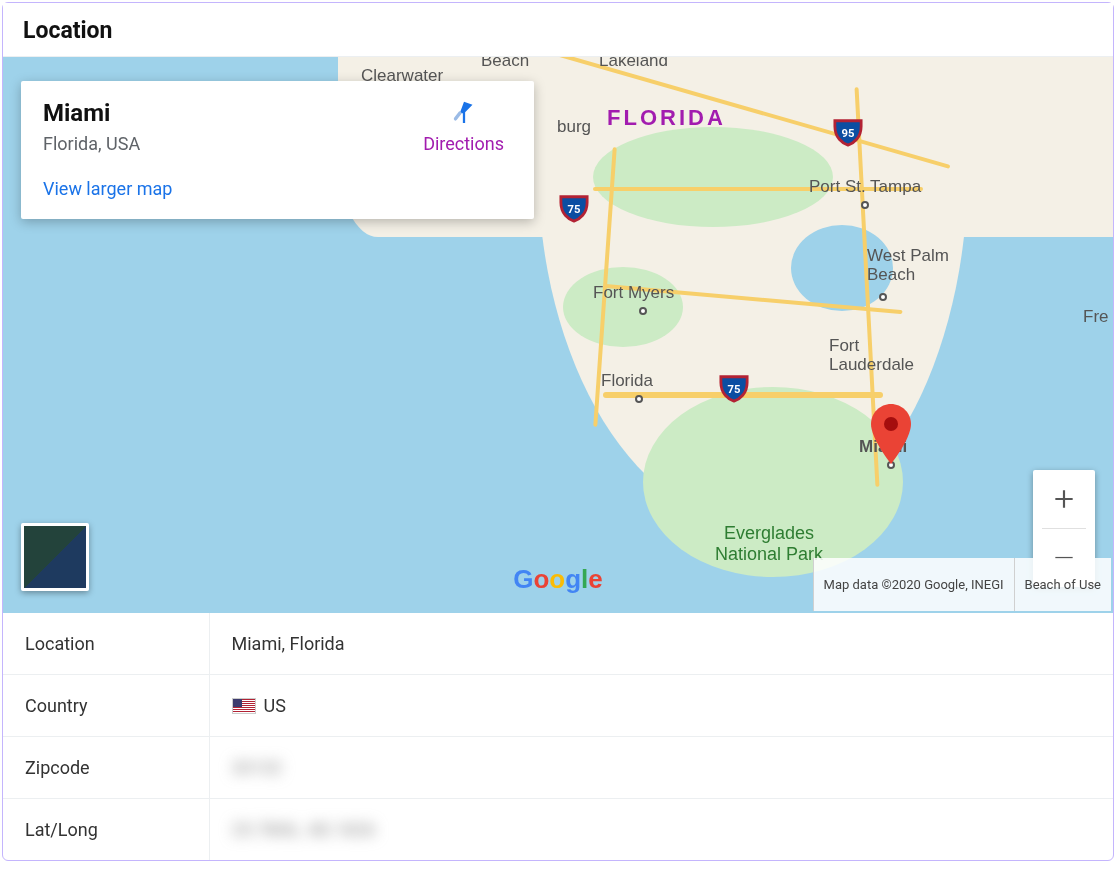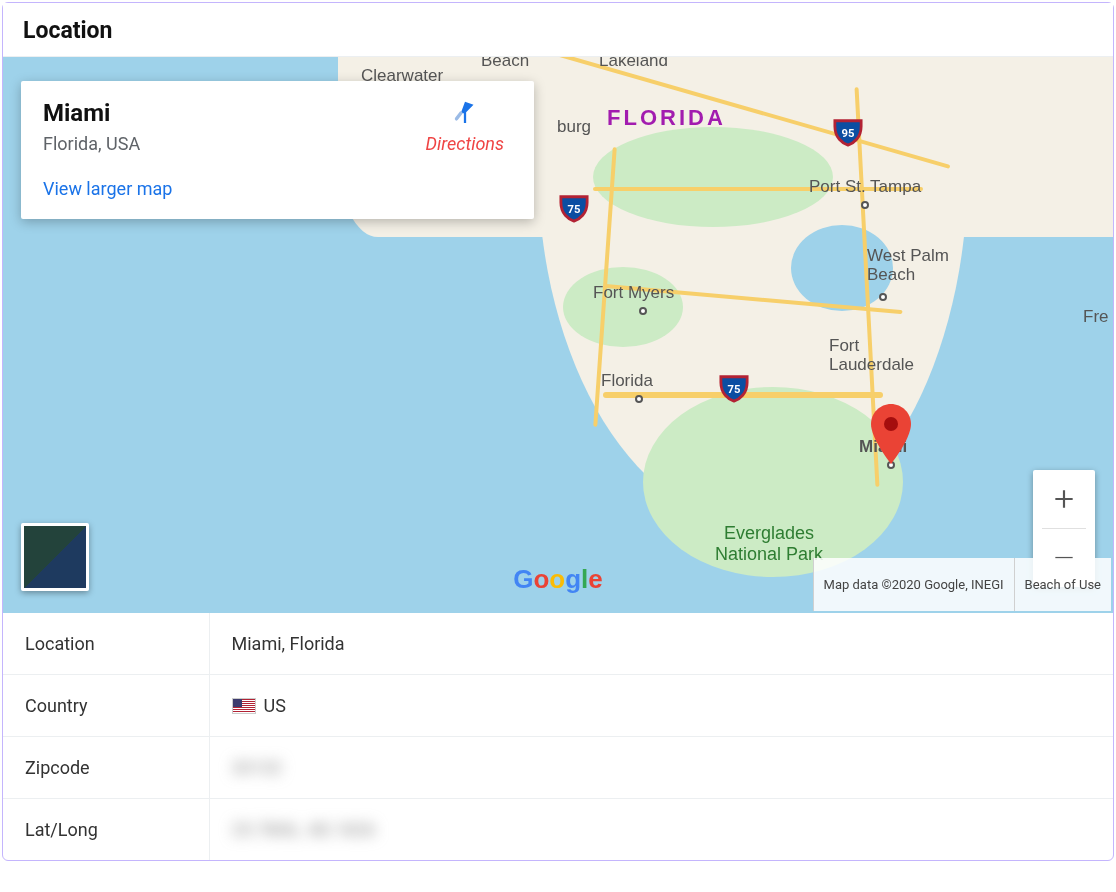--- a/index.html
+++ b/index.html
@@ -93,23 +93,23 @@
     width: 513px;
     background: #fff;
     border-radius: 2px;
     box-shadow: 0 3px 12px rgba(0,0,0,0.25);
     padding: 18px 22px 20px 22px;
   }
   .info-row { display: flex; align-items: flex-start; justify-content: space-between; }
   .info-title { font-size: 24px; font-weight: 700; color: #111; }
   .info-sub   { font-size: 18px; color: #5f6368; margin-top: 6px; }
   .directions {
-    text-align: center; color: #ef4444; font-size: 18px;
+    text-align: center; color: #a21caf; font-size: 18px;
     display: flex; flex-direction: column; align-items: center;
-    cursor: pointer; padding: 0 8px; font-style: italic;
+    cursor: pointer; padding: 0 8px;
   }
   .directions svg { width: 34px; height: 34px; fill: #1a73e8; }
   .view-larger {
     margin-top: 24px; color: #1a73e8; font-size: 18px; cursor: pointer;
     display: inline-block;
   }
 
   .btn-square {
     background: #fff; border-radius: 2px;
     box-shadow: 0 2px 6px rgba(0,0,0,0.35);

